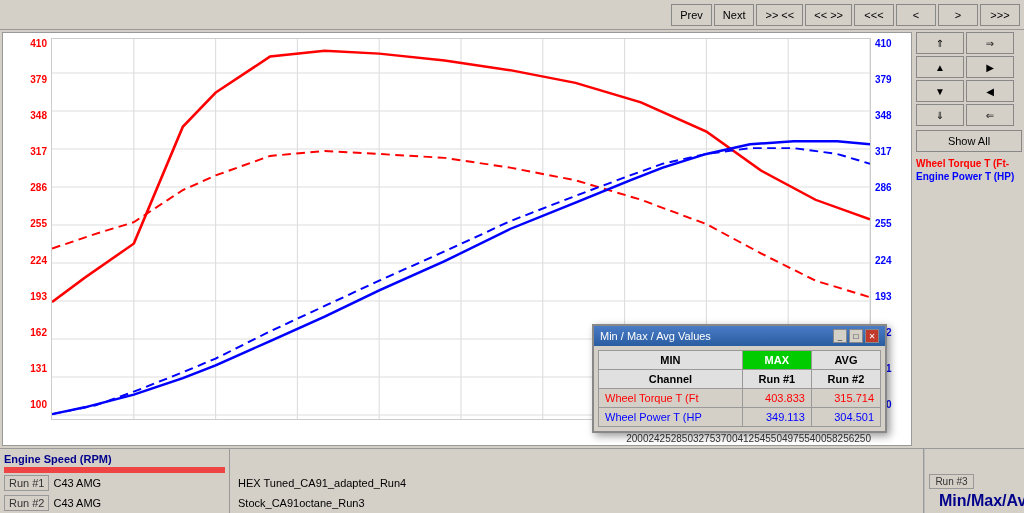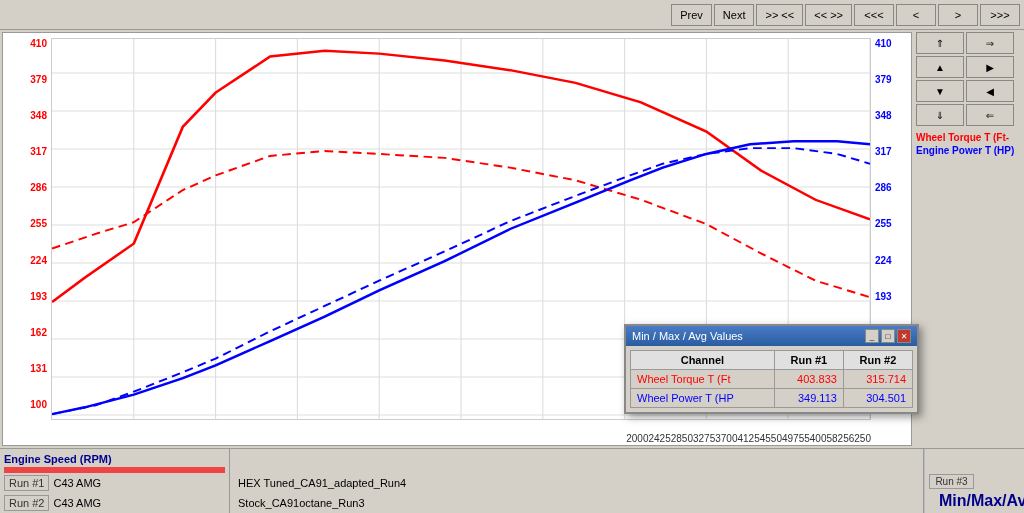--- a/index.html
+++ b/index.html
@@ -36,21 +36,21 @@
     .right-panel-top { display: flex; gap: 2px; }
     .scroll-btn { background: #d4d0c8; border: 1px solid #888; width: 48px; height: 22px; display: flex; align-items: center; justify-content: center; cursor: pointer; font-size: 10px; }
     .show-all-btn { background: #d4d0c8; border: 1px solid #888; padding: 2px 6px; font-size: 11px; cursor: pointer; text-align: center; margin-top: 2px; width: 100%; height: 22px; }
     .legend-item { display: flex; align-items: flex-start; font-size: 10px; font-weight: bold; }
 
     
     .bottom-bar { background: #d4d0c8; border-top: 1px solid #999; height: 65px; display: flex; gap: 0; }
     .run-label { font-size: 11px; color: #333; background: #d4d0c8; border: 1px solid #999; padding: 1px 4px; min-width: 45px; text-align: center; }
 
     
-    .modal { position: absolute; left: 572px; top: 285px; width: 295px; background: #d4d0c8; border: 2px solid #888; box-shadow: 3px 3px 8px rgba(0,0,0,0.4); z-index: 100; }
+    .modal { position: absolute; left: 540px; top: 285px; width: 295px; background: #d4d0c8; border: 2px solid #888; box-shadow: 3px 3px 8px rgba(0,0,0,0.4); z-index: 100; }
     .modal-titlebar { background: linear-gradient(to bottom, #4a7cc7, #2a5ca0); color: white; padding: 3px 6px; display: flex; align-items: center; justify-content: space-between; font-size: 11px; }
     .modal-title { font-size: 11px; color: white; }
     .modal-controls { display: flex; gap: 2px; }
     .modal-ctrl-btn { width: 14px; height: 14px; background: #d4d0c8; border: 1px solid #888; cursor: pointer; font-size: 8px; display: flex; align-items: center; justify-content: center; }
     .modal-ctrl-btn.close { background: #c0392b; color: white; }
     .modal-body { padding: 4px; }
     .modal-table { width: 100%; border-collapse: collapse; font-size: 11px; }
     .modal-table th { background: #e0e0e0; border: 1px solid #999; padding: 3px 6px; text-align: center; font-weight: bold; }
     .modal-table th.active { background: #00cc00; color: white; }
     .modal-table td { border: 1px solid #999; padding: 3px 6px; text-align: left; }
@@ -165,20 +165,25 @@
             <div class="modal-controls">
               <button class="modal-ctrl-btn">_</button>
               <button class="modal-ctrl-btn">□</button>
               <button class="modal-ctrl-btn close">✕</button>
             </div>
           </div>
           <div class="modal-body">
             <table class="modal-table">
               <thead>
                 <tr>
+                  <th>MIN</th>
+                  <th class="active">MAX</th>
+                  <th>AVG</th>
+                </tr>
+                <tr>
                   <th>Channel</th>
                   <th>Run #1</th>
                   <th>Run #2</th>
                 </tr>
               </thead>
               <tbody>
                 <tr>
                   <td class="channel red-text">Wheel Torque T (Ft</td>
                   <td class="value red-text">403.833</td>
                   <td class="value red-text">315.714</td>
@@ -205,20 +210,21 @@
         <button class="scroll-btn">▶</button>
       </div>
       <div class="right-panel-top">
         <button class="scroll-btn">▼</button>
         <button class="scroll-btn">◀</button>
       </div>
       <div class="right-panel-top">
         <button class="scroll-btn">⇓</button>
         <button class="scroll-btn">⇐</button>
       </div>
+      <button class="show-all-btn">Show All</button>
       <div style="margin-top: 4px;">
         <div class="legend-item">
           <span style="color: red; font-size:10px; font-weight:bold;">Wheel Torque T (Ft-</span>
         </div>
         <div class="legend-item" style="margin-top:2px;">
           <span style="color: blue; font-size:10px; font-weight:bold;">Engine Power T (HP)</span>
         </div>
       </div>
     </div>
   </div>

